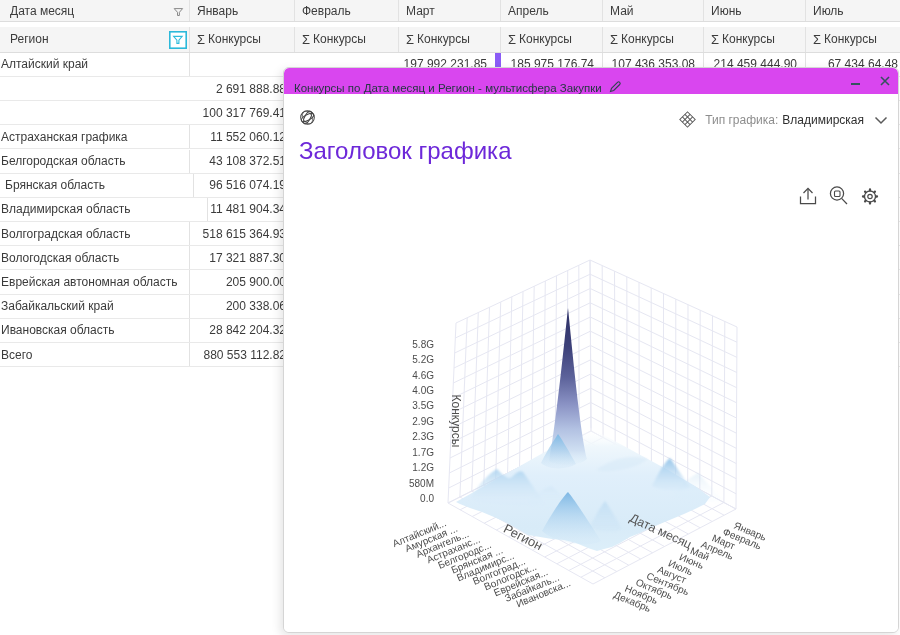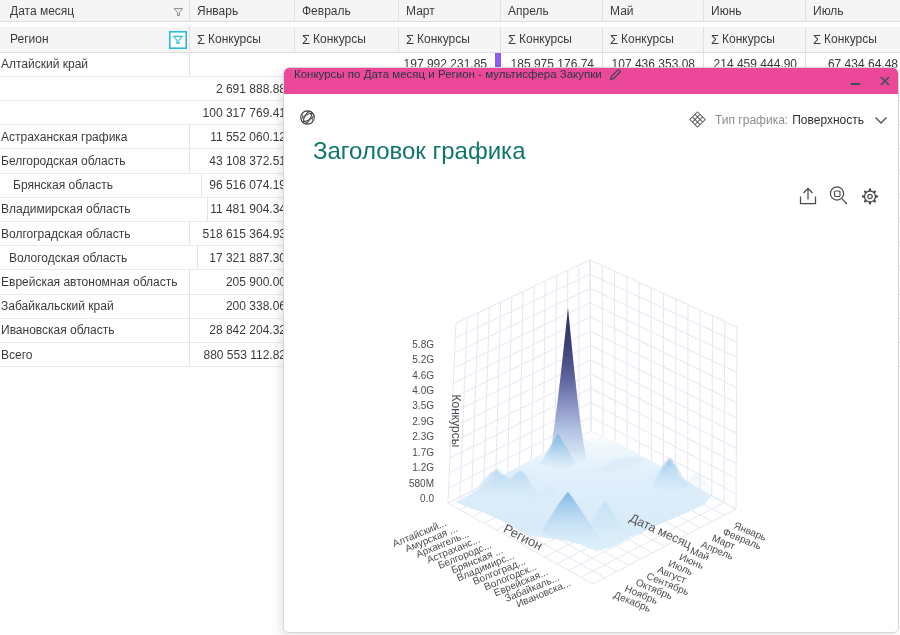--- a/index.html
+++ b/index.html
@@ -7,25 +7,25 @@
 #stage{position:relative;width:900px;height:635px}
 .row{position:absolute;left:0;width:900px;border-bottom:1px solid #e9e9e9;font-size:12px;color:#3b3b3b}
 .hdr{background:#f5f5f5;border-bottom:1px solid #ddd;color:#3c3c3c}
 .c{position:absolute;top:0;height:100%;display:flex;align-items:center;border-right:1px solid #e2e2e2;padding-left:7px;white-space:nowrap;overflow:hidden}
 .rn{padding-left:1px}
 .num{justify-content:flex-end;padding-left:0;padding-right:8px;border-right:none}
 .mh{border-right:none}
 .sg{font-size:13px;margin-right:3px}
 #modal{position:absolute;left:283px;top:67px;width:616px;height:566px;background:#fff;
  border:1px solid #d5d5d5;border-radius:6px;box-shadow:-3px 3px 10px rgba(0,0,0,.10);overflow:hidden}
-#mhead{position:absolute;left:0;top:0;width:100%;height:26px;background:#ec4899;border-radius:5px 5px 0 0;
- display:flex;align-items:flex-start;font-size:11.5px;color:#253842}
+#mhead{position:absolute;left:0;top:0;width:100%;height:26px;background:#d946ef;border-radius:5px 5px 0 0;
+ display:flex;align-items:flex-end;font-size:11.5px;color:#253842}
 #mtitle{margin-left:10px}
 #mbody{position:absolute;left:0;top:26px;width:100%;height:540px;background:#fff}
-#gtitle{position:absolute;left:29px;top:43px;font-size:24px;color:#0f766e}
+#gtitle{position:absolute;left:15px;top:43px;font-size:24px;color:#6d28d9}
 #typ{position:absolute;right:10px;top:15px;font-size:12px;color:#8d8d8d;display:flex;align-items:center}
 #typ b{color:#2f2f2f;font-weight:normal;margin-left:4px}
 svg{position:absolute;left:0;top:0}
 </style></head>
 <body>
 <div id="stage">
 
 <div class="row hdr" style="top:0;height:22px">
   <div class="c" style="left:0;width:190px;padding-left:10px">Дата месяц</div>
   <div class="c mh" style="left:190px;width:105px;border-right:1px solid #e2e2e2;">Январь</div>
@@ -93,21 +93,21 @@
       <div class="c rn" style="left:0;width:190px">Белгородская область</div>
       <div class="c num" style="left:190px;width:105px;border-right:1px solid #e2e2e2;">43 108 372.51</div>
       <div class="c num" style="left:295px;width:104px;border-right:1px solid #e2e2e2;"></div>
       <div class="c num" style="left:399px;width:102px;border-right:1px solid #e2e2e2;"></div>
       <div class="c num" style="left:501px;width:102px;border-right:1px solid #e2e2e2;"></div>
       <div class="c num" style="left:603px;width:101px;border-right:1px solid #e2e2e2;"></div>
       <div class="c num" style="left:704px;width:102px;border-right:1px solid #e2e2e2;"></div>
       <div class="c num" style="left:806px;width:94px;padding-right:2px;"></div>
     </div>
 <div class="row" style="top:173.7px;height:24.2px">
-      <div class="c rn" style="left:12px;width:190px">Брянская область</div>
+      <div class="c rn" style="left:4px;width:190px">Брянская область</div>
       <div class="c num" style="left:190px;width:105px;border-right:1px solid #e2e2e2;">96 516 074.19</div>
       <div class="c num" style="left:295px;width:104px;border-right:1px solid #e2e2e2;"></div>
       <div class="c num" style="left:399px;width:102px;border-right:1px solid #e2e2e2;"></div>
       <div class="c num" style="left:501px;width:102px;border-right:1px solid #e2e2e2;"></div>
       <div class="c num" style="left:603px;width:101px;border-right:1px solid #e2e2e2;"></div>
       <div class="c num" style="left:704px;width:102px;border-right:1px solid #e2e2e2;"></div>
       <div class="c num" style="left:806px;width:94px;padding-right:2px;"></div>
     </div>
 <div class="row" style="top:197.9px;height:24.2px">
       <div class="c rn" style="left:0;width:208px">Владимирская область</div>
@@ -123,21 +123,21 @@
       <div class="c rn" style="left:0;width:190px">Волгоградская область</div>
       <div class="c num" style="left:190px;width:105px;border-right:1px solid #e2e2e2;">518 615 364.93</div>
       <div class="c num" style="left:295px;width:104px;border-right:1px solid #e2e2e2;"></div>
       <div class="c num" style="left:399px;width:102px;border-right:1px solid #e2e2e2;"></div>
       <div class="c num" style="left:501px;width:102px;border-right:1px solid #e2e2e2;"></div>
       <div class="c num" style="left:603px;width:101px;border-right:1px solid #e2e2e2;"></div>
       <div class="c num" style="left:704px;width:102px;border-right:1px solid #e2e2e2;"></div>
       <div class="c num" style="left:806px;width:94px;padding-right:2px;"></div>
     </div>
 <div class="row" style="top:246.2px;height:24.2px">
-      <div class="c rn" style="left:8px;width:190px">Вологодская область</div>
+      <div class="c rn" style="left:0;width:190px">Вологодская область</div>
       <div class="c num" style="left:190px;width:105px;border-right:1px solid #e2e2e2;">17 321 887.30</div>
       <div class="c num" style="left:295px;width:104px;border-right:1px solid #e2e2e2;"></div>
       <div class="c num" style="left:399px;width:102px;border-right:1px solid #e2e2e2;"></div>
       <div class="c num" style="left:501px;width:102px;border-right:1px solid #e2e2e2;"></div>
       <div class="c num" style="left:603px;width:101px;border-right:1px solid #e2e2e2;"></div>
       <div class="c num" style="left:704px;width:102px;border-right:1px solid #e2e2e2;"></div>
       <div class="c num" style="left:806px;width:94px;padding-right:2px;"></div>
     </div>
 <div class="row" style="top:270.4px;height:24.2px">
       <div class="c rn" style="left:0;width:190px">Еврейская автономная область</div>
@@ -193,21 +193,21 @@
  </div>
  <div id="mbody">
   <div id="gtitle">Заголовок графика</div>
   <div id="typ">
    <svg width="21" height="21" style="position:static;margin-right:7px" viewBox="0 0 22 22">
     <g transform="translate(11,11) rotate(45)" stroke="#5a5a5a" fill="none" stroke-width="1">
       <rect x="-5.7" y="-5.7" width="11.4" height="11.4"></rect>
       <path d="M-5.7 -1.9 H5.7 M-5.7 1.9 H5.7 M-1.9 -5.7 V5.7 M1.9 -5.7 V5.7"></path>
     </g>
    </svg>
-   Тип графика: <b>Поверхность</b>
+   Тип графика: <b>Владимирская</b>
    <svg width="14" height="14" style="position:static;margin-left:10px" viewBox="0 0 14 14">
     <path d="M1.5 4.5 L7 10 L12.5 4.5" fill="none" stroke="#5a5a5a" stroke-width="1.5"></path>
    </svg>
   </div>
   <svg width="19" height="19" style="left:14px;top:14px" viewBox="0 0 24 24">
     <g stroke="#444" fill="none" stroke-width="1.3">
      <circle cx="12" cy="12" r="8.6"></circle>
      <ellipse cx="12" cy="12" rx="8.6" ry="3.6" transform="rotate(-28 12 12)"></ellipse>
      <ellipse cx="12" cy="12" rx="3.6" ry="8.6" transform="rotate(28 12 12)"></ellipse>
      <ellipse cx="12" cy="12" rx="8.6" ry="5.6" transform="rotate(62 12 12)" stroke-width="0.8"></ellipse>

